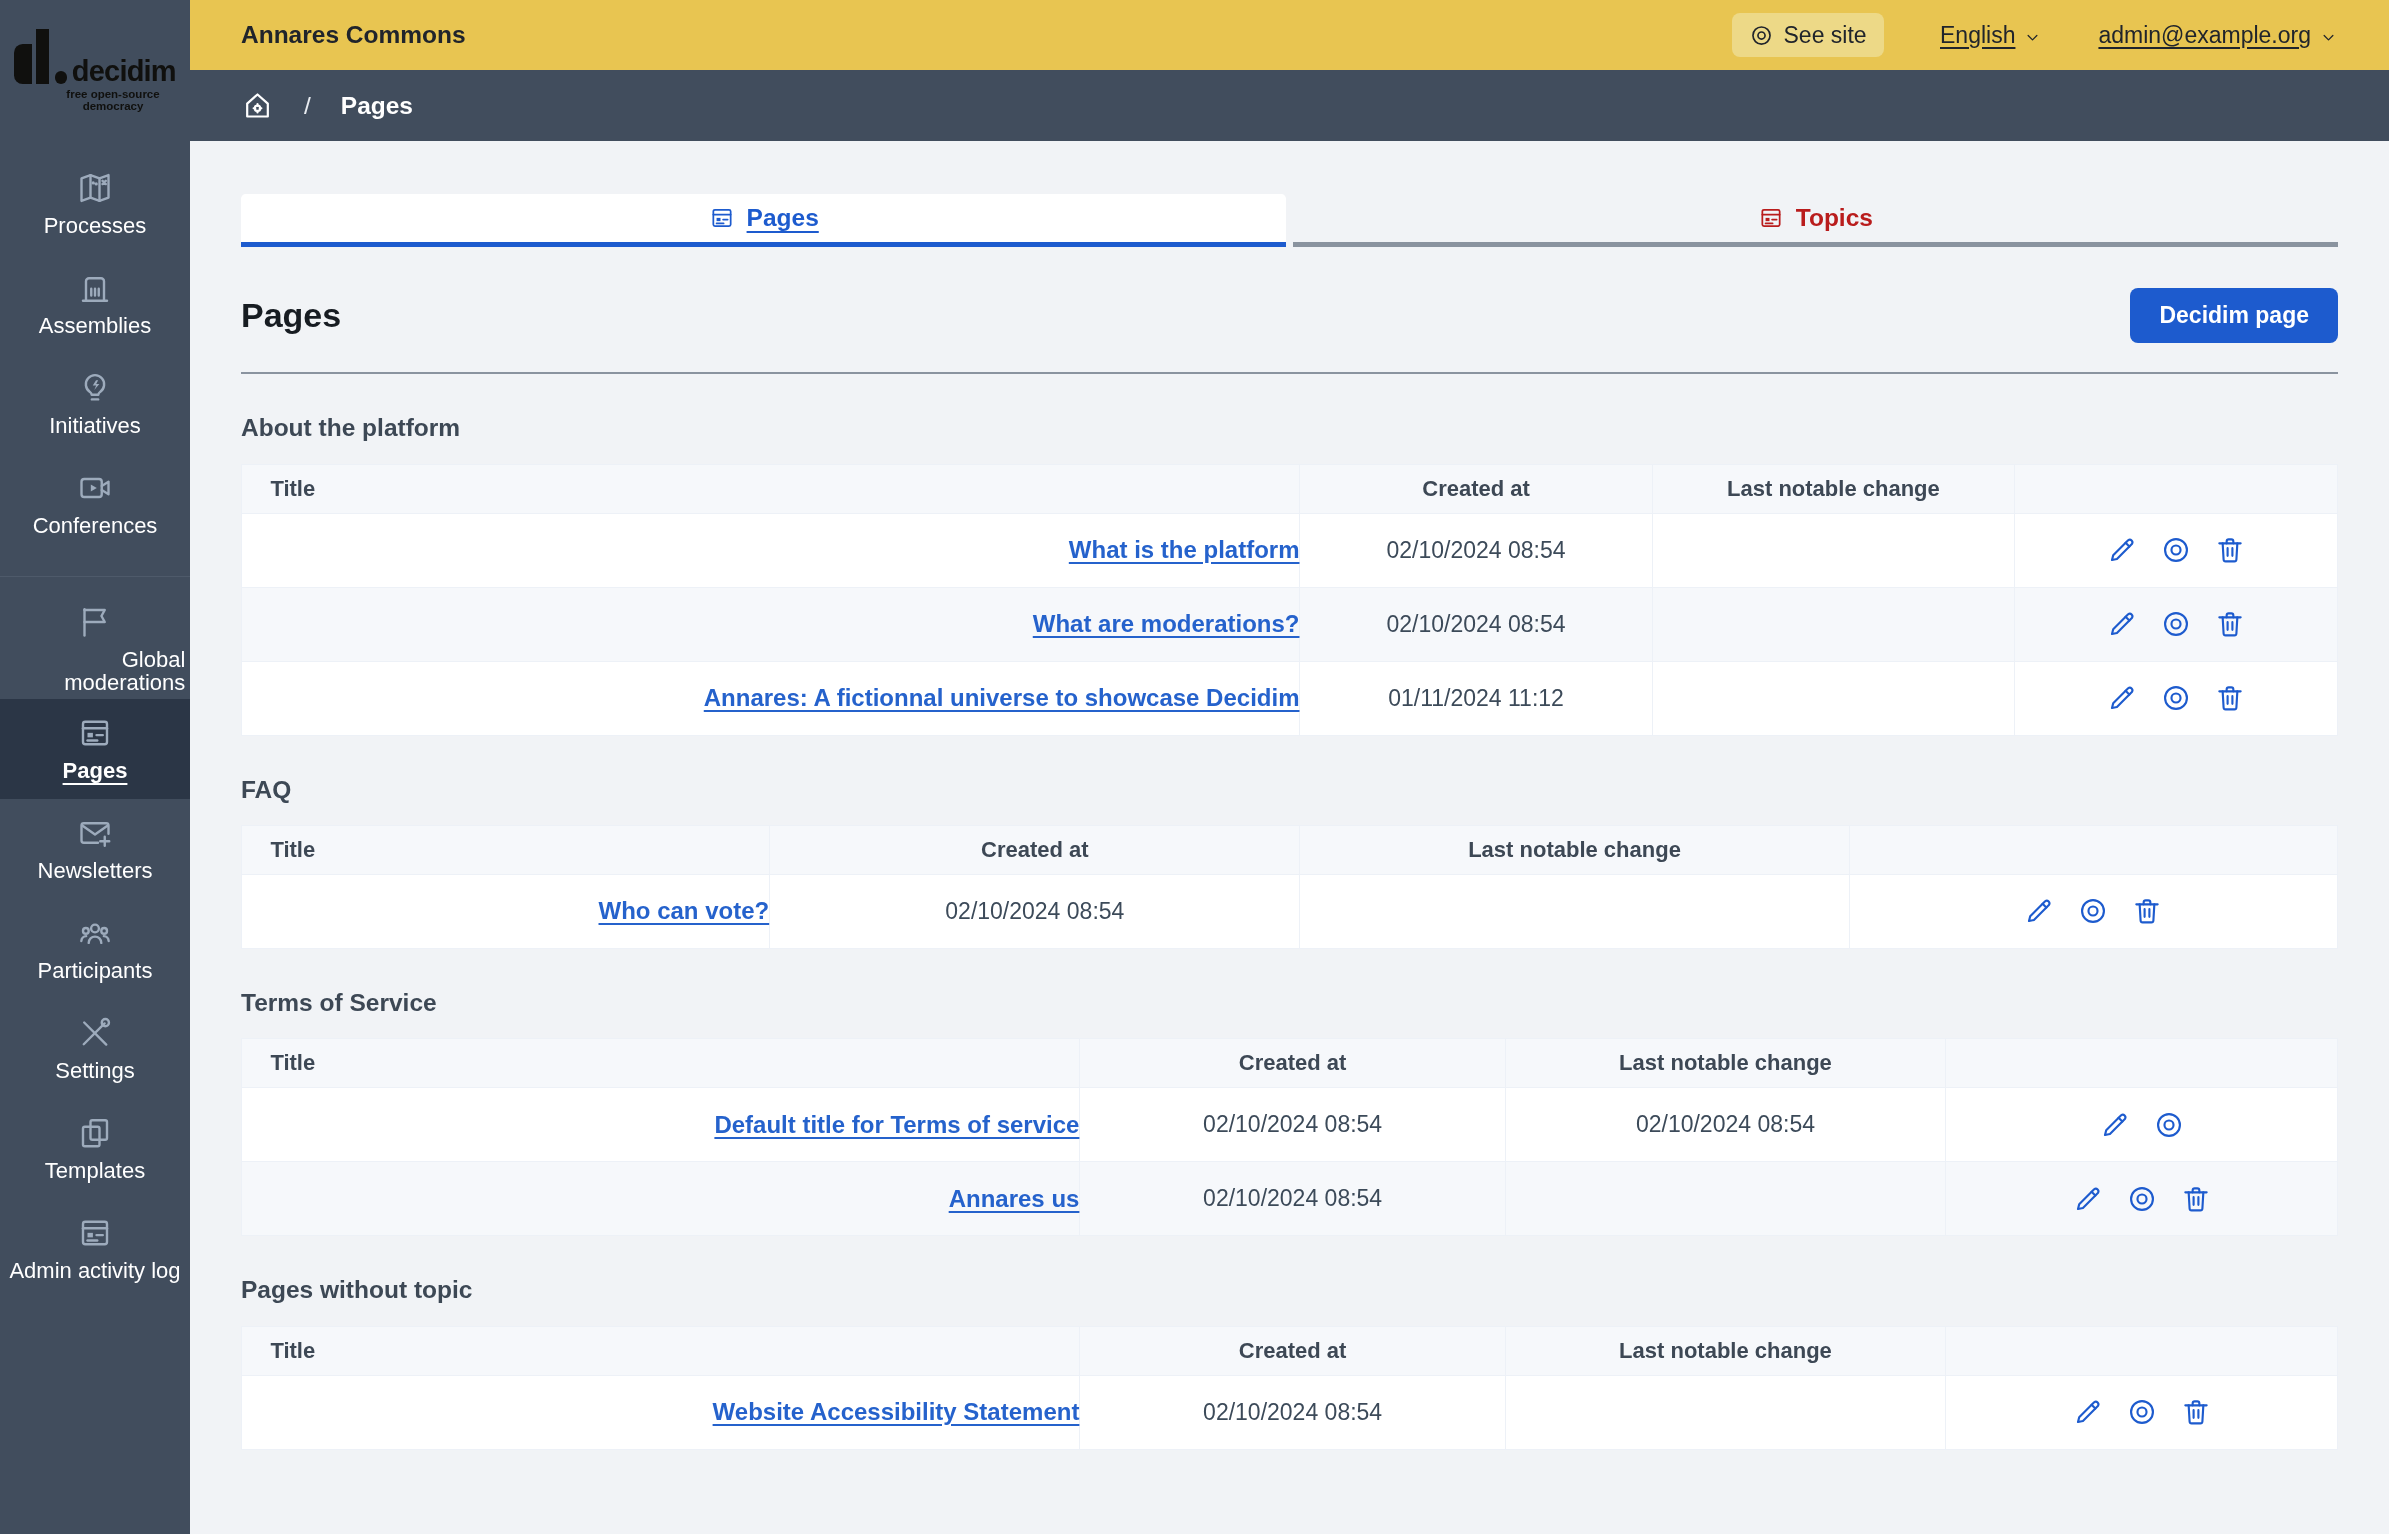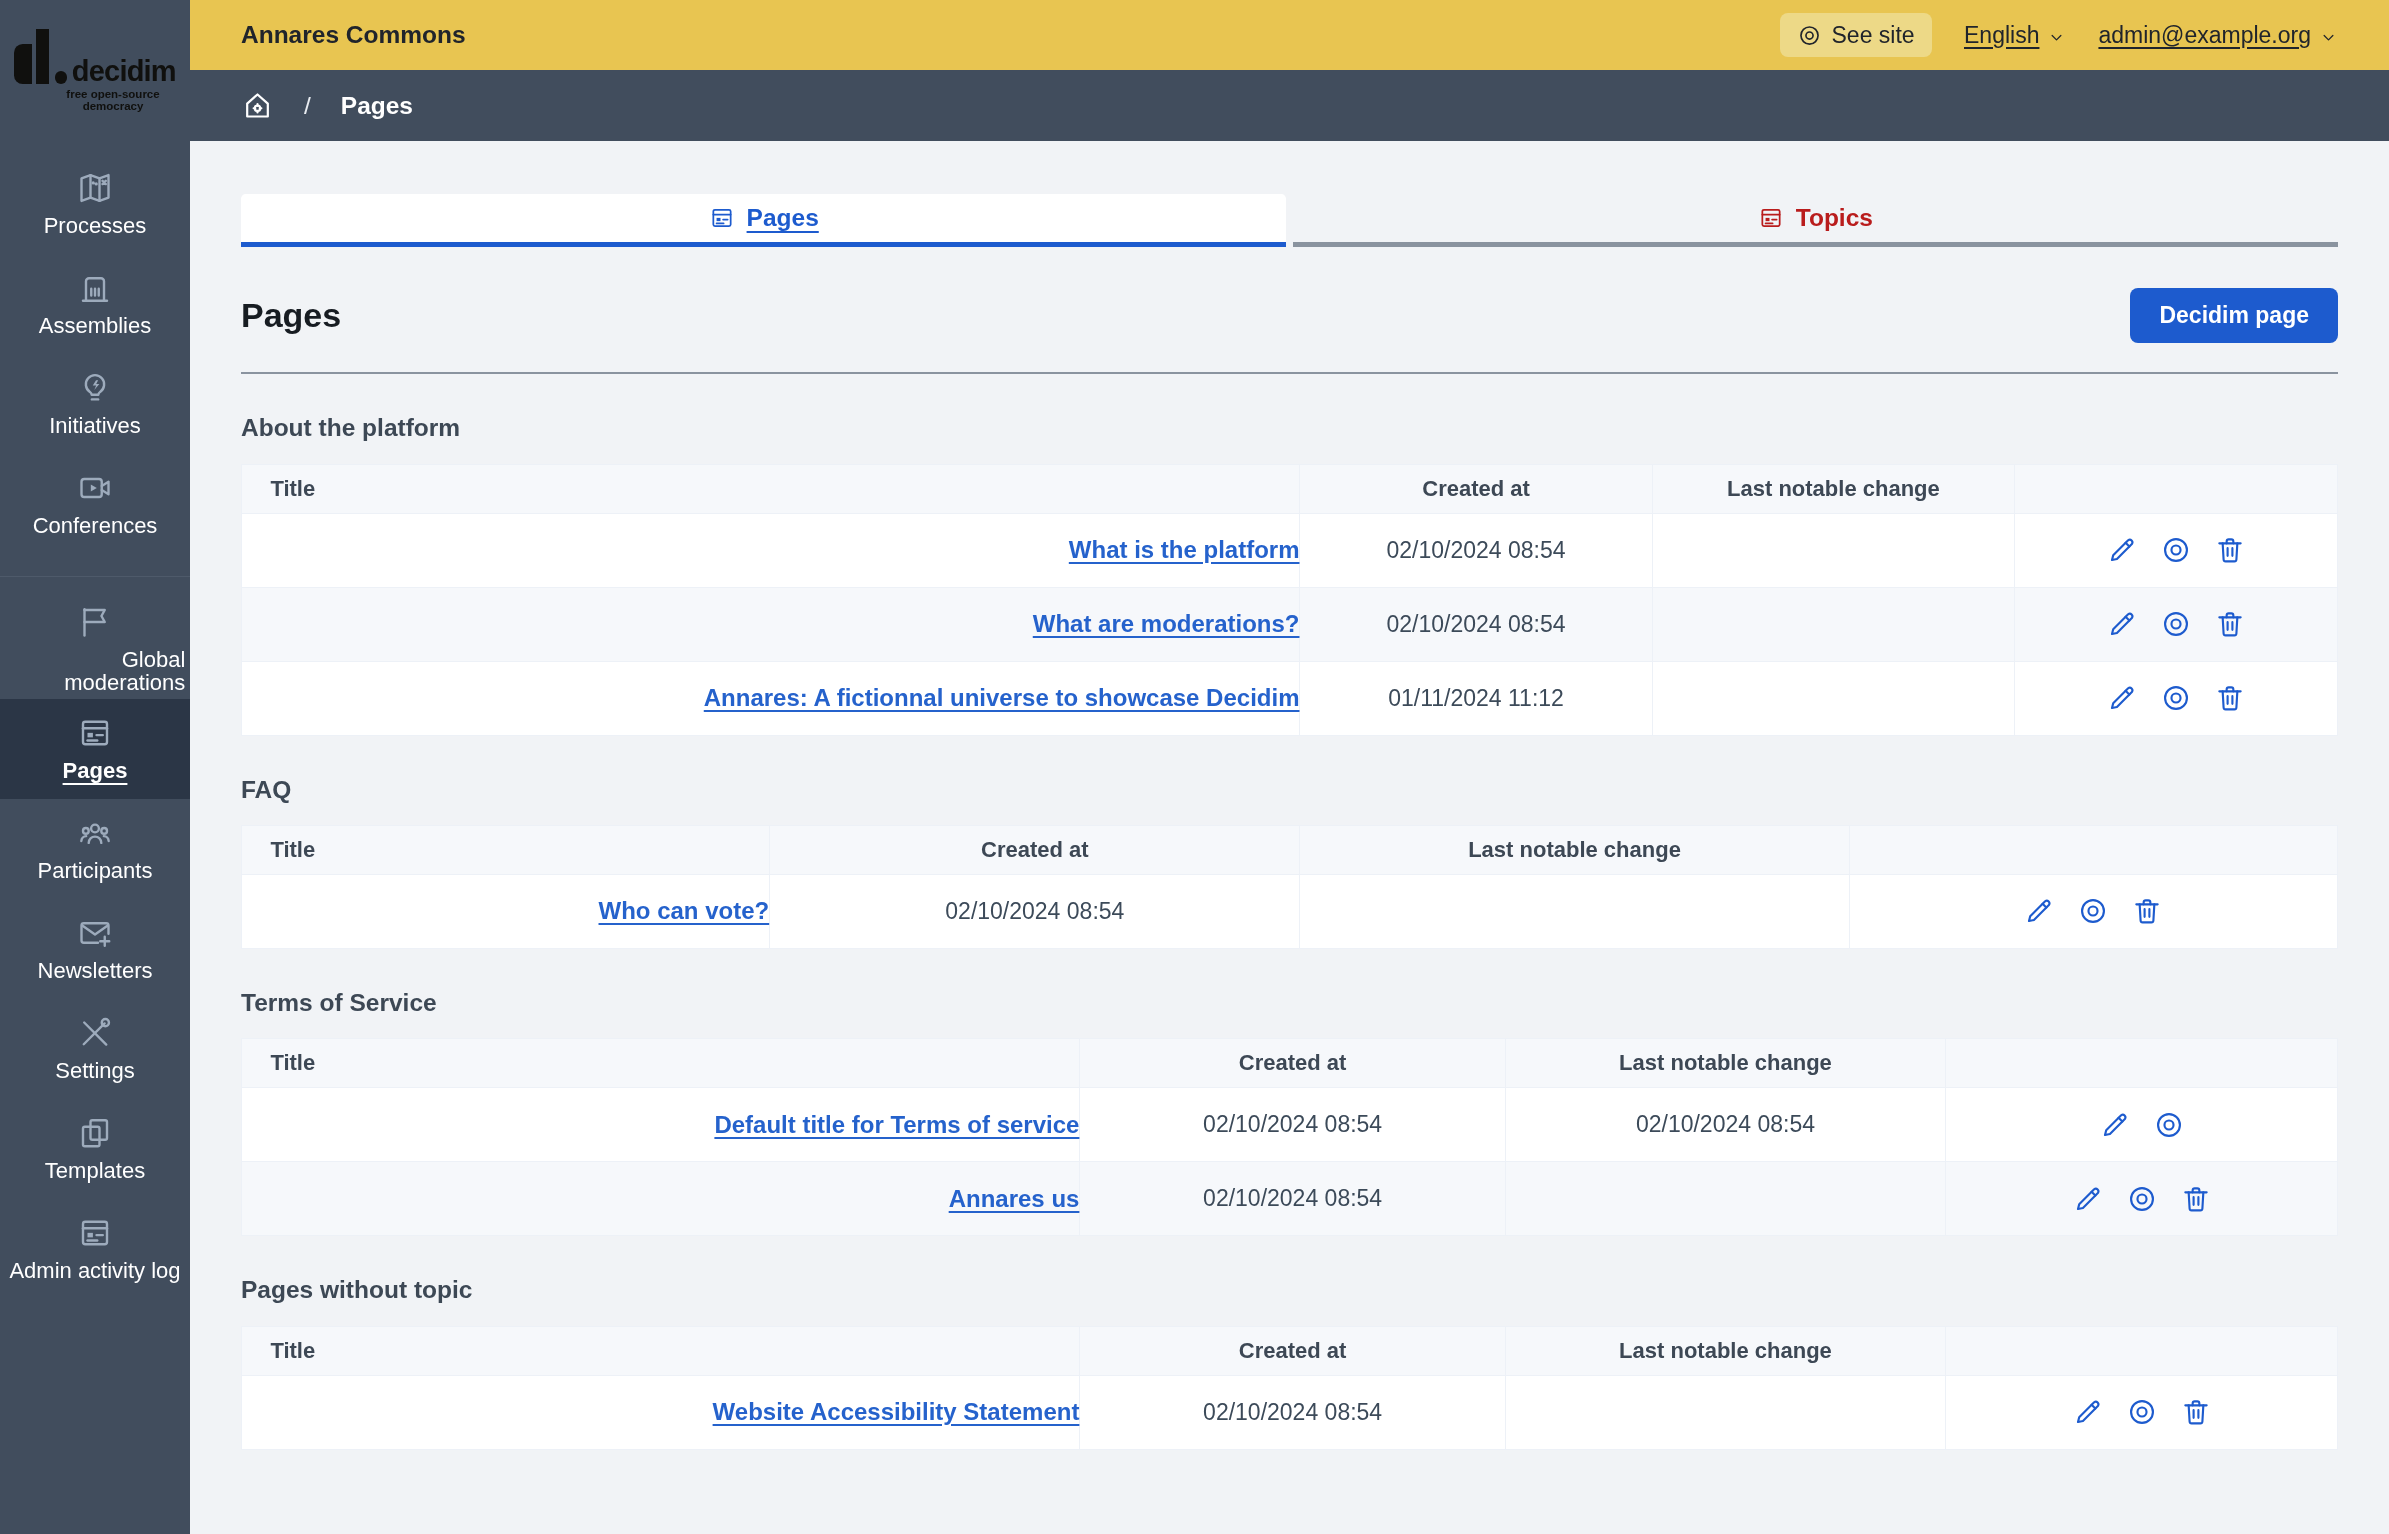--- a/index.html
+++ b/index.html
@@ -30,21 +30,21 @@
   .nav-label { font-size:22px; color:#fff; text-align:right; line-height:1.05; padding:0 4.7px; }
   .nav-item.active { background:#2b3646; }
   .nav-item.active .nav-label { font-weight:700; text-decoration:underline; text-underline-offset:4.7px; }
   .nav-divider { border-top:1.6px solid #4e5a6a; margin:22px 0; }
 
   
   .main { flex:1; display:flex; flex-direction:column; }
 
   .topbar { height:70px; background:#e8c551; display:flex; align-items:center; padding:0 51px; flex-shrink:0; }
   .org-name { font-size:24.5px; font-weight:700; color:#20242b; }
-  .topbar-right { margin-left:auto; display:flex; align-items:center; gap:32px; }
+  .topbar-right { margin-left:auto; display:flex; align-items:center; gap:56px; }
   .see-site { display:flex; align-items:center; gap:9.5px; background:#edd987; border:none; border-radius:8px; padding:8.7px 17.4px; font-size:23px; color:#20242b; cursor:pointer; font-family:inherit; }
   .see-site .icon { width:25px; height:25px; color:#20242b; }
   .see-site .icon svg { width:100%; height:100%; }
   .top-link { display:flex; align-items:center; gap:8px; font-size:23px; color:#20242b; cursor:pointer; }
   .top-link .lbl { text-decoration:underline; text-underline-offset:4px; }
   .top-link .icon { width:19px; height:19px; color:#20242b; }
   .top-link .icon svg { width:100%; height:100%; }
 
   .breadcrumb { height:71px; background:#414d5d; display:flex; align-items:center; gap:30px; padding:0 51px; flex-shrink:0; }
   .breadcrumb .icon { width:33px; height:33px; color:#fff; cursor:pointer; }
@@ -155,36 +155,36 @@
               <rect x="4" y="4.5" width="16" height="15" rx="1.5"></rect>
               <path d="M4 8.8h16"></path>
               <rect x="7" y="11.9" width="3.6" height="3" fill="currentColor" stroke="none"></rect>
               <path d="M13 13.4h4.2"></path>
               <path d="M7 17h6.5"></path>
             </svg></span>
           <span class="nav-label">Pages</span>
         </div>
         <div class="nav-item">
           <span class="icon"><svg viewBox="0 0 24 24" fill="none" stroke="currentColor" stroke-width="1.6" stroke-linecap="round" stroke-linejoin="round">
+              <path d="M21 12.5V7a1.5 1.5 0 0 0-1.5-1.5h-15A1.5 1.5 0 0 0 3 7v10a1.5 1.5 0 0 0 1.5 1.5H14"></path>
+              <path d="M3.5 7 12 13l8.5-6"></path>
+              <path d="M18.5 14.5v6M15.5 17.5h6"></path>
+            </svg></span>
+          <span class="nav-label">Newsletters</span>
+        </div>
+        <div class="nav-item">
+          <span class="icon"><svg viewBox="0 0 24 24" fill="none" stroke="currentColor" stroke-width="1.6" stroke-linecap="round" stroke-linejoin="round">
               <circle cx="12" cy="9" r="2.6"></circle>
               <path d="M7.8 18.6a4.2 4.2 0 0 1 8.4 0"></path>
               <circle cx="5.9" cy="10.6" r="1.9"></circle>
               <path d="M2.9 17.3a3.4 3.4 0 0 1 3.2-3.2"></path>
               <circle cx="18.1" cy="10.6" r="1.9"></circle>
               <path d="M21.1 17.3a3.4 3.4 0 0 0-3.2-3.2"></path>
             </svg></span>
           <span class="nav-label">Participants</span>
-        </div>
-        <div class="nav-item">
-          <span class="icon"><svg viewBox="0 0 24 24" fill="none" stroke="currentColor" stroke-width="1.6" stroke-linecap="round" stroke-linejoin="round">
-              <path d="M21 12.5V7a1.5 1.5 0 0 0-1.5-1.5h-15A1.5 1.5 0 0 0 3 7v10a1.5 1.5 0 0 0 1.5 1.5H14"></path>
-              <path d="M3.5 7 12 13l8.5-6"></path>
-              <path d="M18.5 14.5v6M15.5 17.5h6"></path>
-            </svg></span>
-          <span class="nav-label">Newsletters</span>
         </div>
         <div class="nav-item">
           <span class="icon"><svg viewBox="0 0 24 24" fill="none" stroke="currentColor" stroke-width="1.6" stroke-linecap="round" stroke-linejoin="round">
               <path d="M4.5 19.5 18.4 5.6"></path>
               <path d="M4.8 5 19.5 19.7"></path>
               <circle cx="18.9" cy="5.1" r="2.4"></circle>
             </svg></span>
           <span class="nav-label">Settings</span>
         </div>
         <div class="nav-item">

